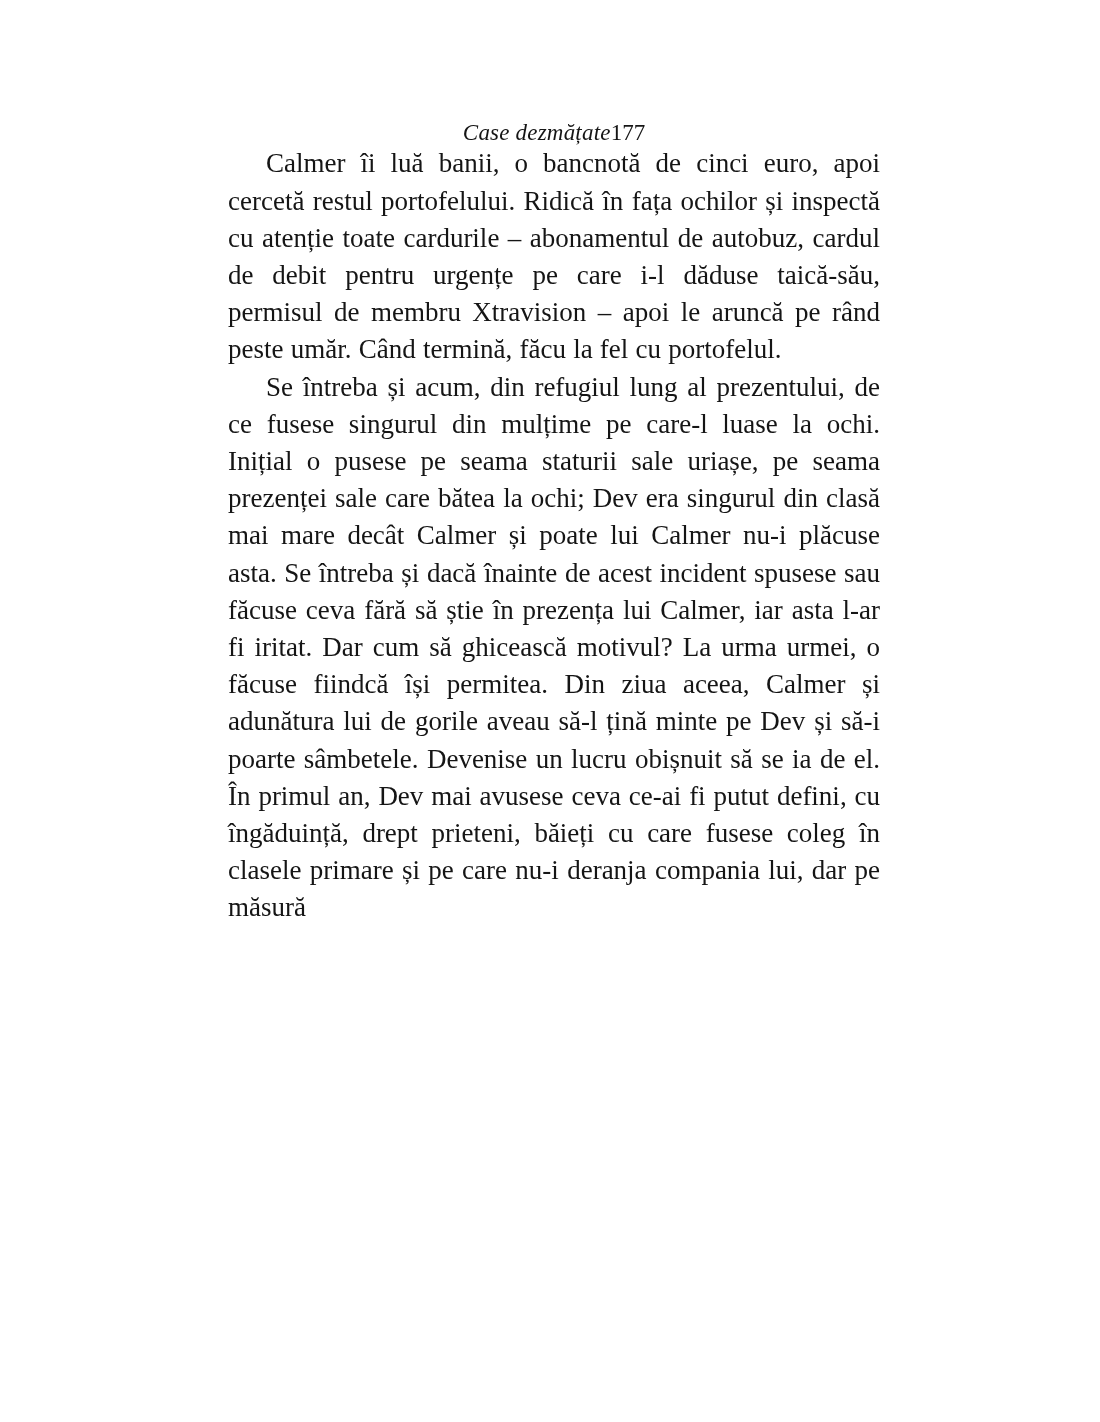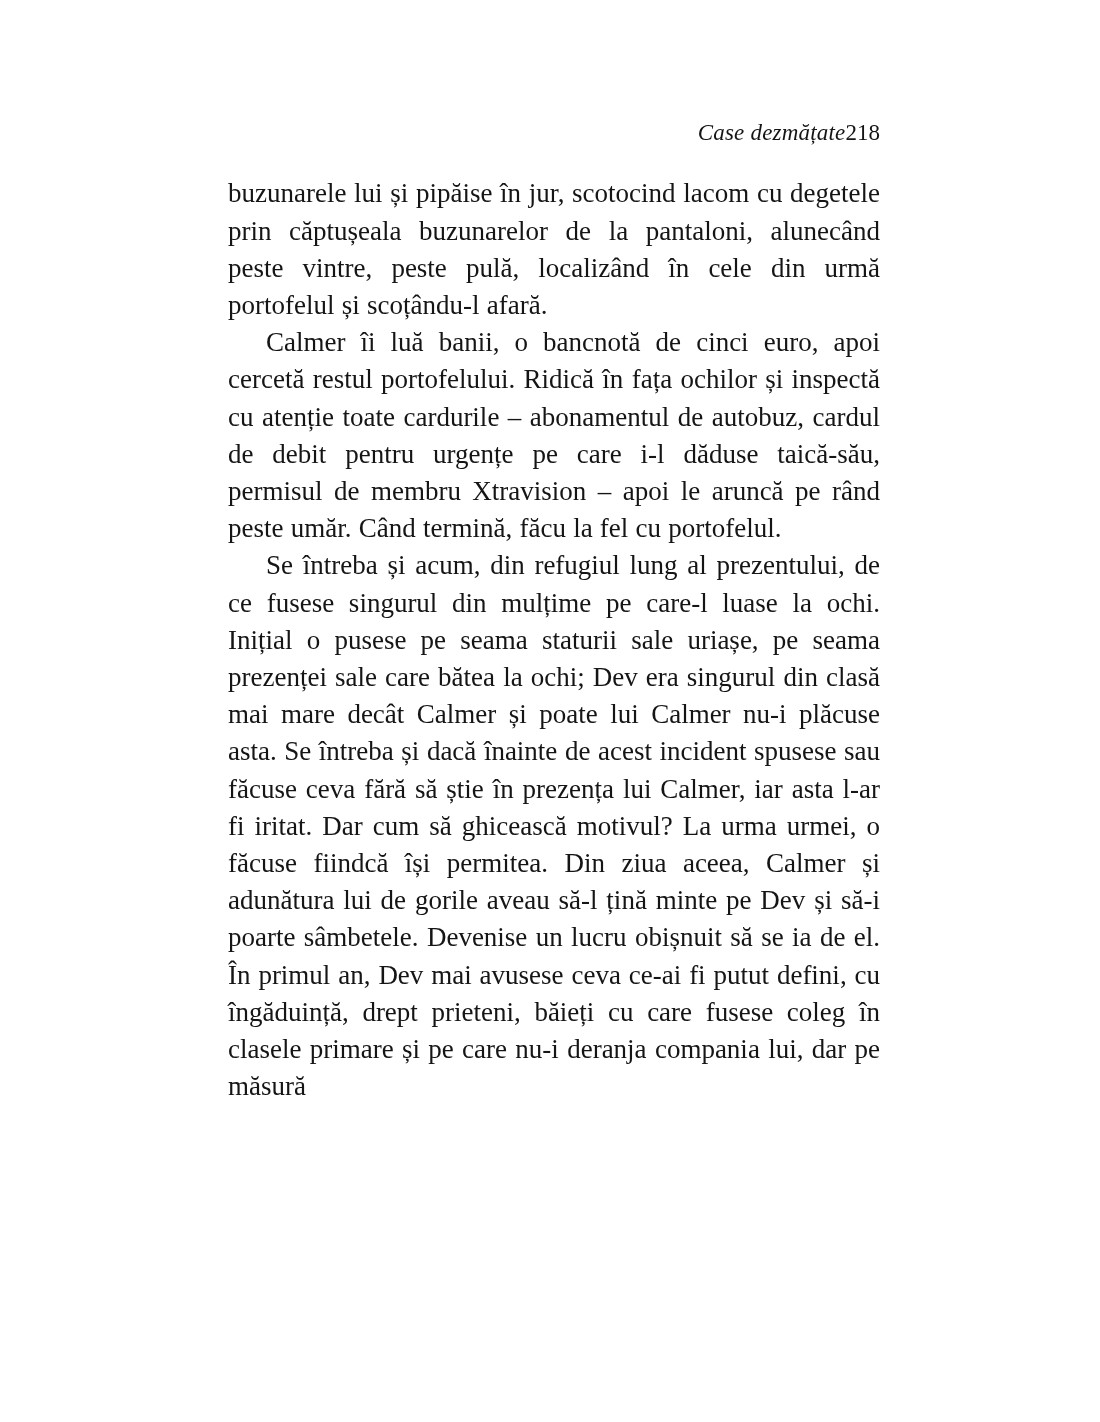--- a/index.html
+++ b/index.html
@@ -16,25 +16,24 @@
     overflow: hidden;
   }
   .book-page {
     position: absolute;
     left: 228px;
     top: 120px;
     width: 652px;
   }
   .page-header {
     display: flex;
-    justify-content: flex-end;
+    justify-content: center;
     align-items: baseline;
     font-size: 23px;
     line-height: 1.1;
-    margin-bottom: 30px;
   }
   .running-title {
     font-style: italic;
     letter-spacing: 0.2px;
   }
   .page-number {
     font-style: normal;
     font-size: 23px;
   }
   .page-body p {
@@ -48,21 +47,20 @@
   .page-body p.continuation {
     text-indent: 0;
   }
 </style>
 </head>
 <body>
 
 <div class="book-page">
   <div class="page-header">
     <span class="running-title">Case dezmățate</span>
-    <span class="page-number">218</span>
+    <span class="page-number">177</span>
   </div>
 
   <div class="page-body">
-    <p class="continuation">buzunarele lui și pipăise în jur, scotocind lacom cu degetele prin căptușeala buzunarelor de la pantaloni, alunecând peste vintre, peste pulă, localizând în cele din urmă portofelul și scoțându-l afară.</p>
     <p>Calmer îi luă banii, o bancnotă de cinci euro, apoi cercetă restul portofelului. Ridică în fața ochilor și inspectă cu atenție toate cardurile – abonamentul de autobuz, cardul de debit pentru urgențe pe care i-l dăduse taică-său, permisul de membru Xtravision – apoi le aruncă pe rând peste umăr. Când termină, făcu la fel cu portofelul.</p>
     <p>Se întreba și acum, din refugiul lung al prezentului, de ce fusese singurul din mulțime pe care-l luase la ochi. Inițial o pusese pe seama staturii sale uriașe, pe seama prezenței sale care bătea la ochi; Dev era singurul din clasă mai mare decât Calmer și poate lui Calmer nu-i plăcuse asta. Se întreba și dacă înainte de acest incident spusese sau făcuse ceva fără să știe în prezența lui Calmer, iar asta l-ar fi iritat. Dar cum să ghicească motivul? La urma urmei, o făcuse fiindcă își permitea. Din ziua aceea, Calmer și adunătura lui de gorile aveau să-l țină minte pe Dev și să-i poarte sâmbetele. Devenise un lucru obișnuit să se ia de el. În primul an, Dev mai avusese ceva ce-ai fi putut defini, cu îngăduință, drept prieteni, băieți cu care fusese coleg în clasele primare și pe care nu-i deranja compania lui, dar pe măsură</p>
   </div>
 </div>
 
 </body></html>

